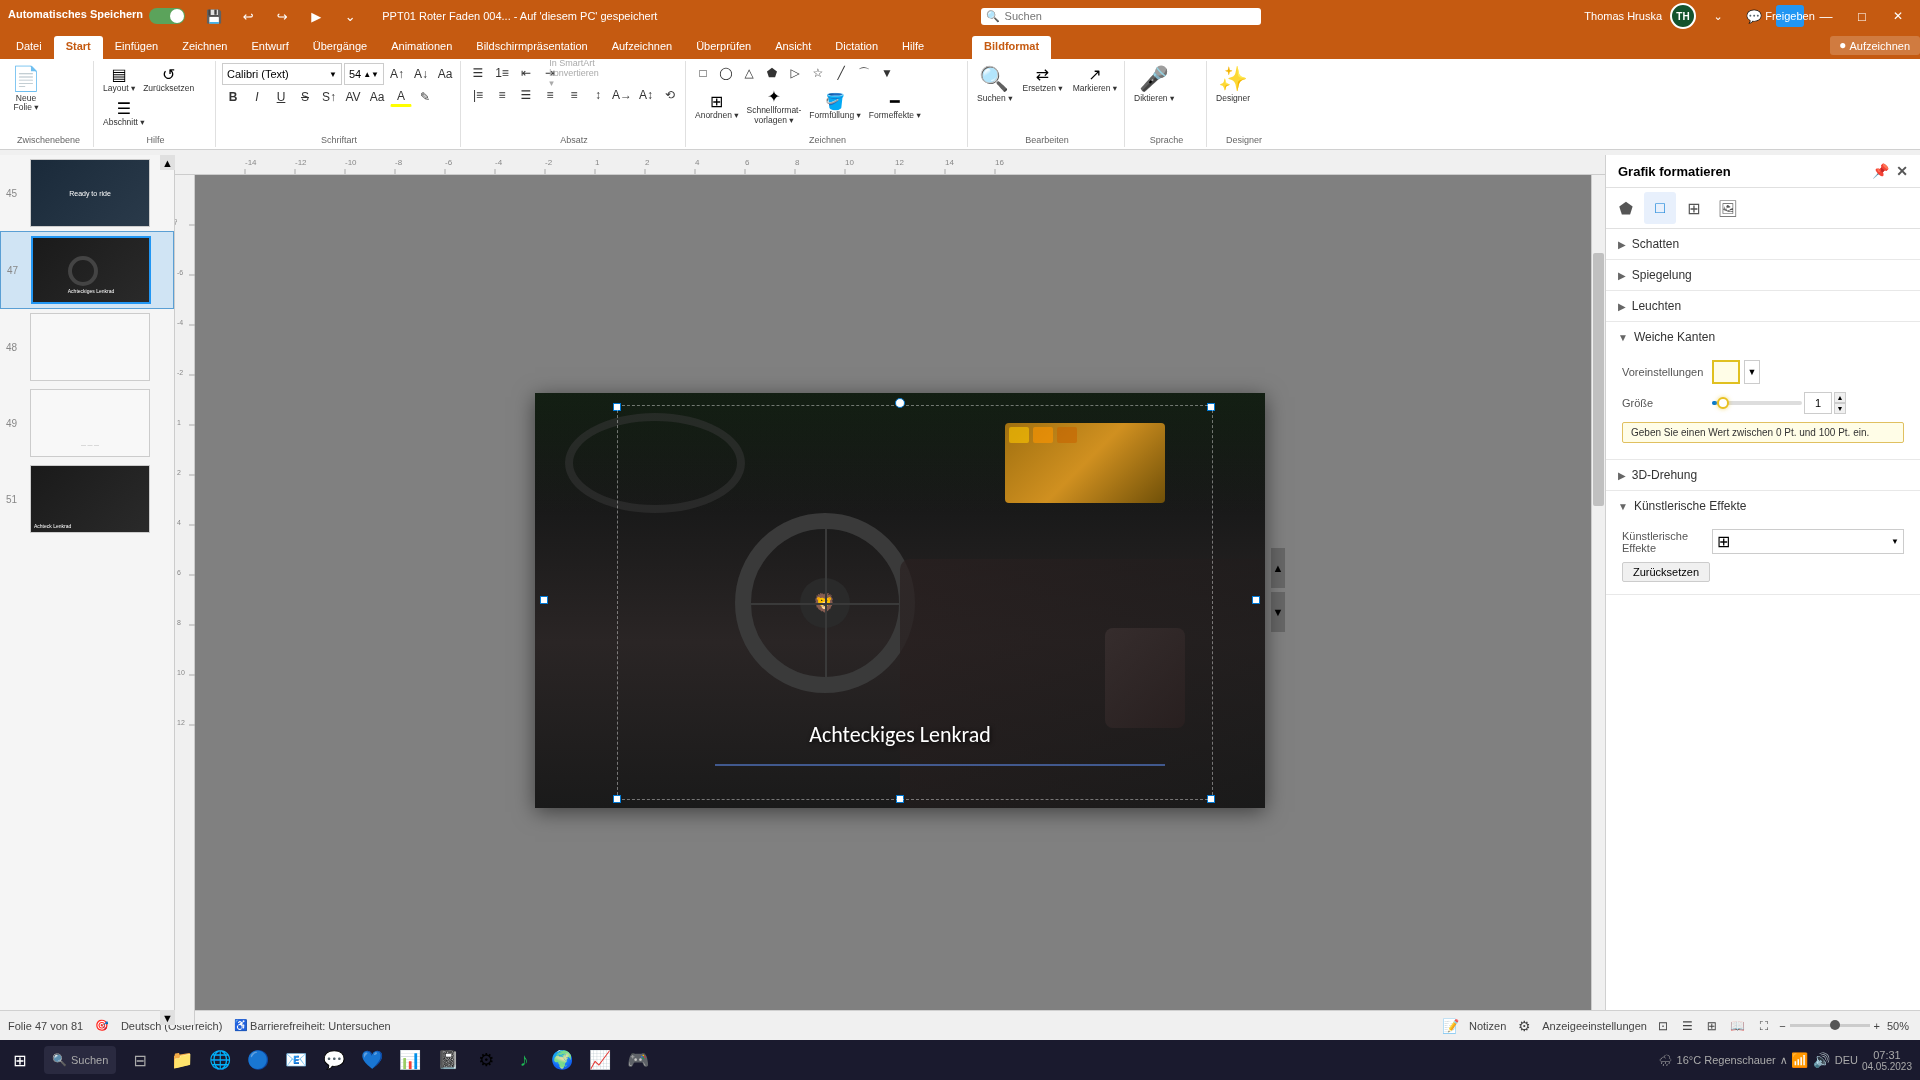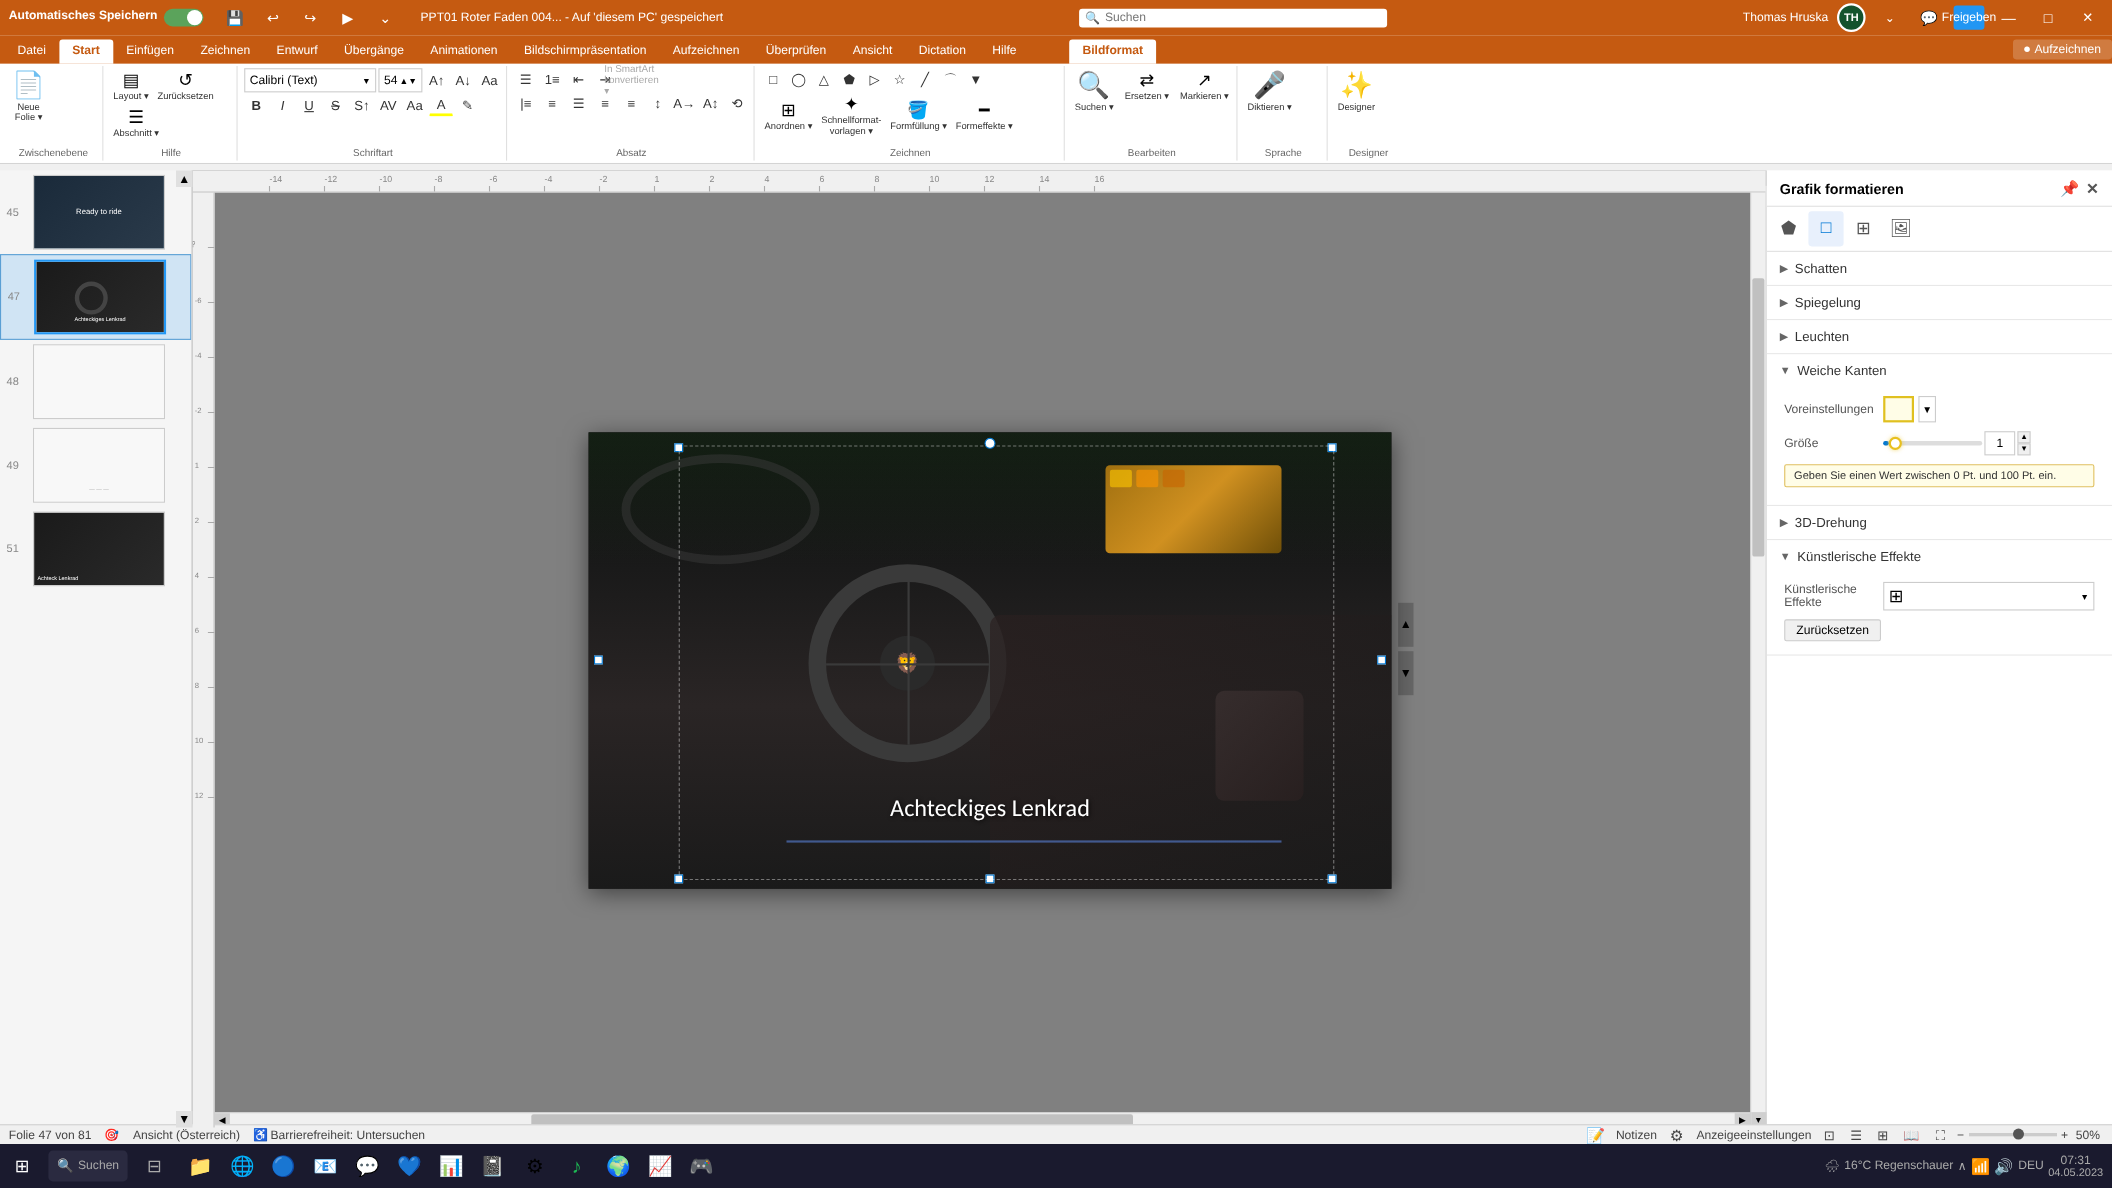--- a/index.html
+++ b/index.html
@@ -188,21 +188,21 @@
       cursor: pointer;
       border-radius: 2px;
     }
 
     
     #status-bar {
       position: absolute;
       bottom: 0;
       left: 0;
       right: 0;
-      height: 18px;
+      height: 30px;
       background: #f0f0f0;
       border-top: 1px solid #d0d0d0;
       display: flex;
       align-items: center;
       padding: 0 8px;
       gap: 12px;
       font-size: 11px;
       color: #444;
     }
     #status-bar-right {
@@ -801,21 +801,21 @@
   <div style="height:14px;width:14px;background:#d0d0d0;display:flex;align-items:center;justify-content:center;cursor:pointer;font-size:8px;">◀</div>
   <div style="flex:1;height:100%;position:relative;overflow:hidden;">
     <div style="position:absolute;left:20%;top:1px;bottom:1px;width:40%;background:#c0c0c0;border-radius:2px;"></div>
   </div>
   <div style="height:14px;width:14px;background:#d0d0d0;display:flex;align-items:center;justify-content:center;cursor:pointer;font-size:8px;">▶</div>
 </div>
 
 <div id="status-bar" style="bottom:40px;">
   <span>Folie 47 von 81</span>
   <div style="display:flex;gap:2px;font-size:11px;">🎯</div>
-  <span style="cursor:pointer;">Ansicht (Österreich)</span>
+  <span style="cursor:pointer;">Deutsch (Österreich)</span>
   <div style="display:flex;align-items:center;gap:2px;cursor:pointer;">
     <span>♿</span>
     <span>Barrierefreiheit: Untersuchen</span>
   </div>
 
   <div id="status-bar-right">
     <div class="status-icon">
       📝
     </div>
     <span style="cursor:pointer;font-size:11px;">Notizen</span>

